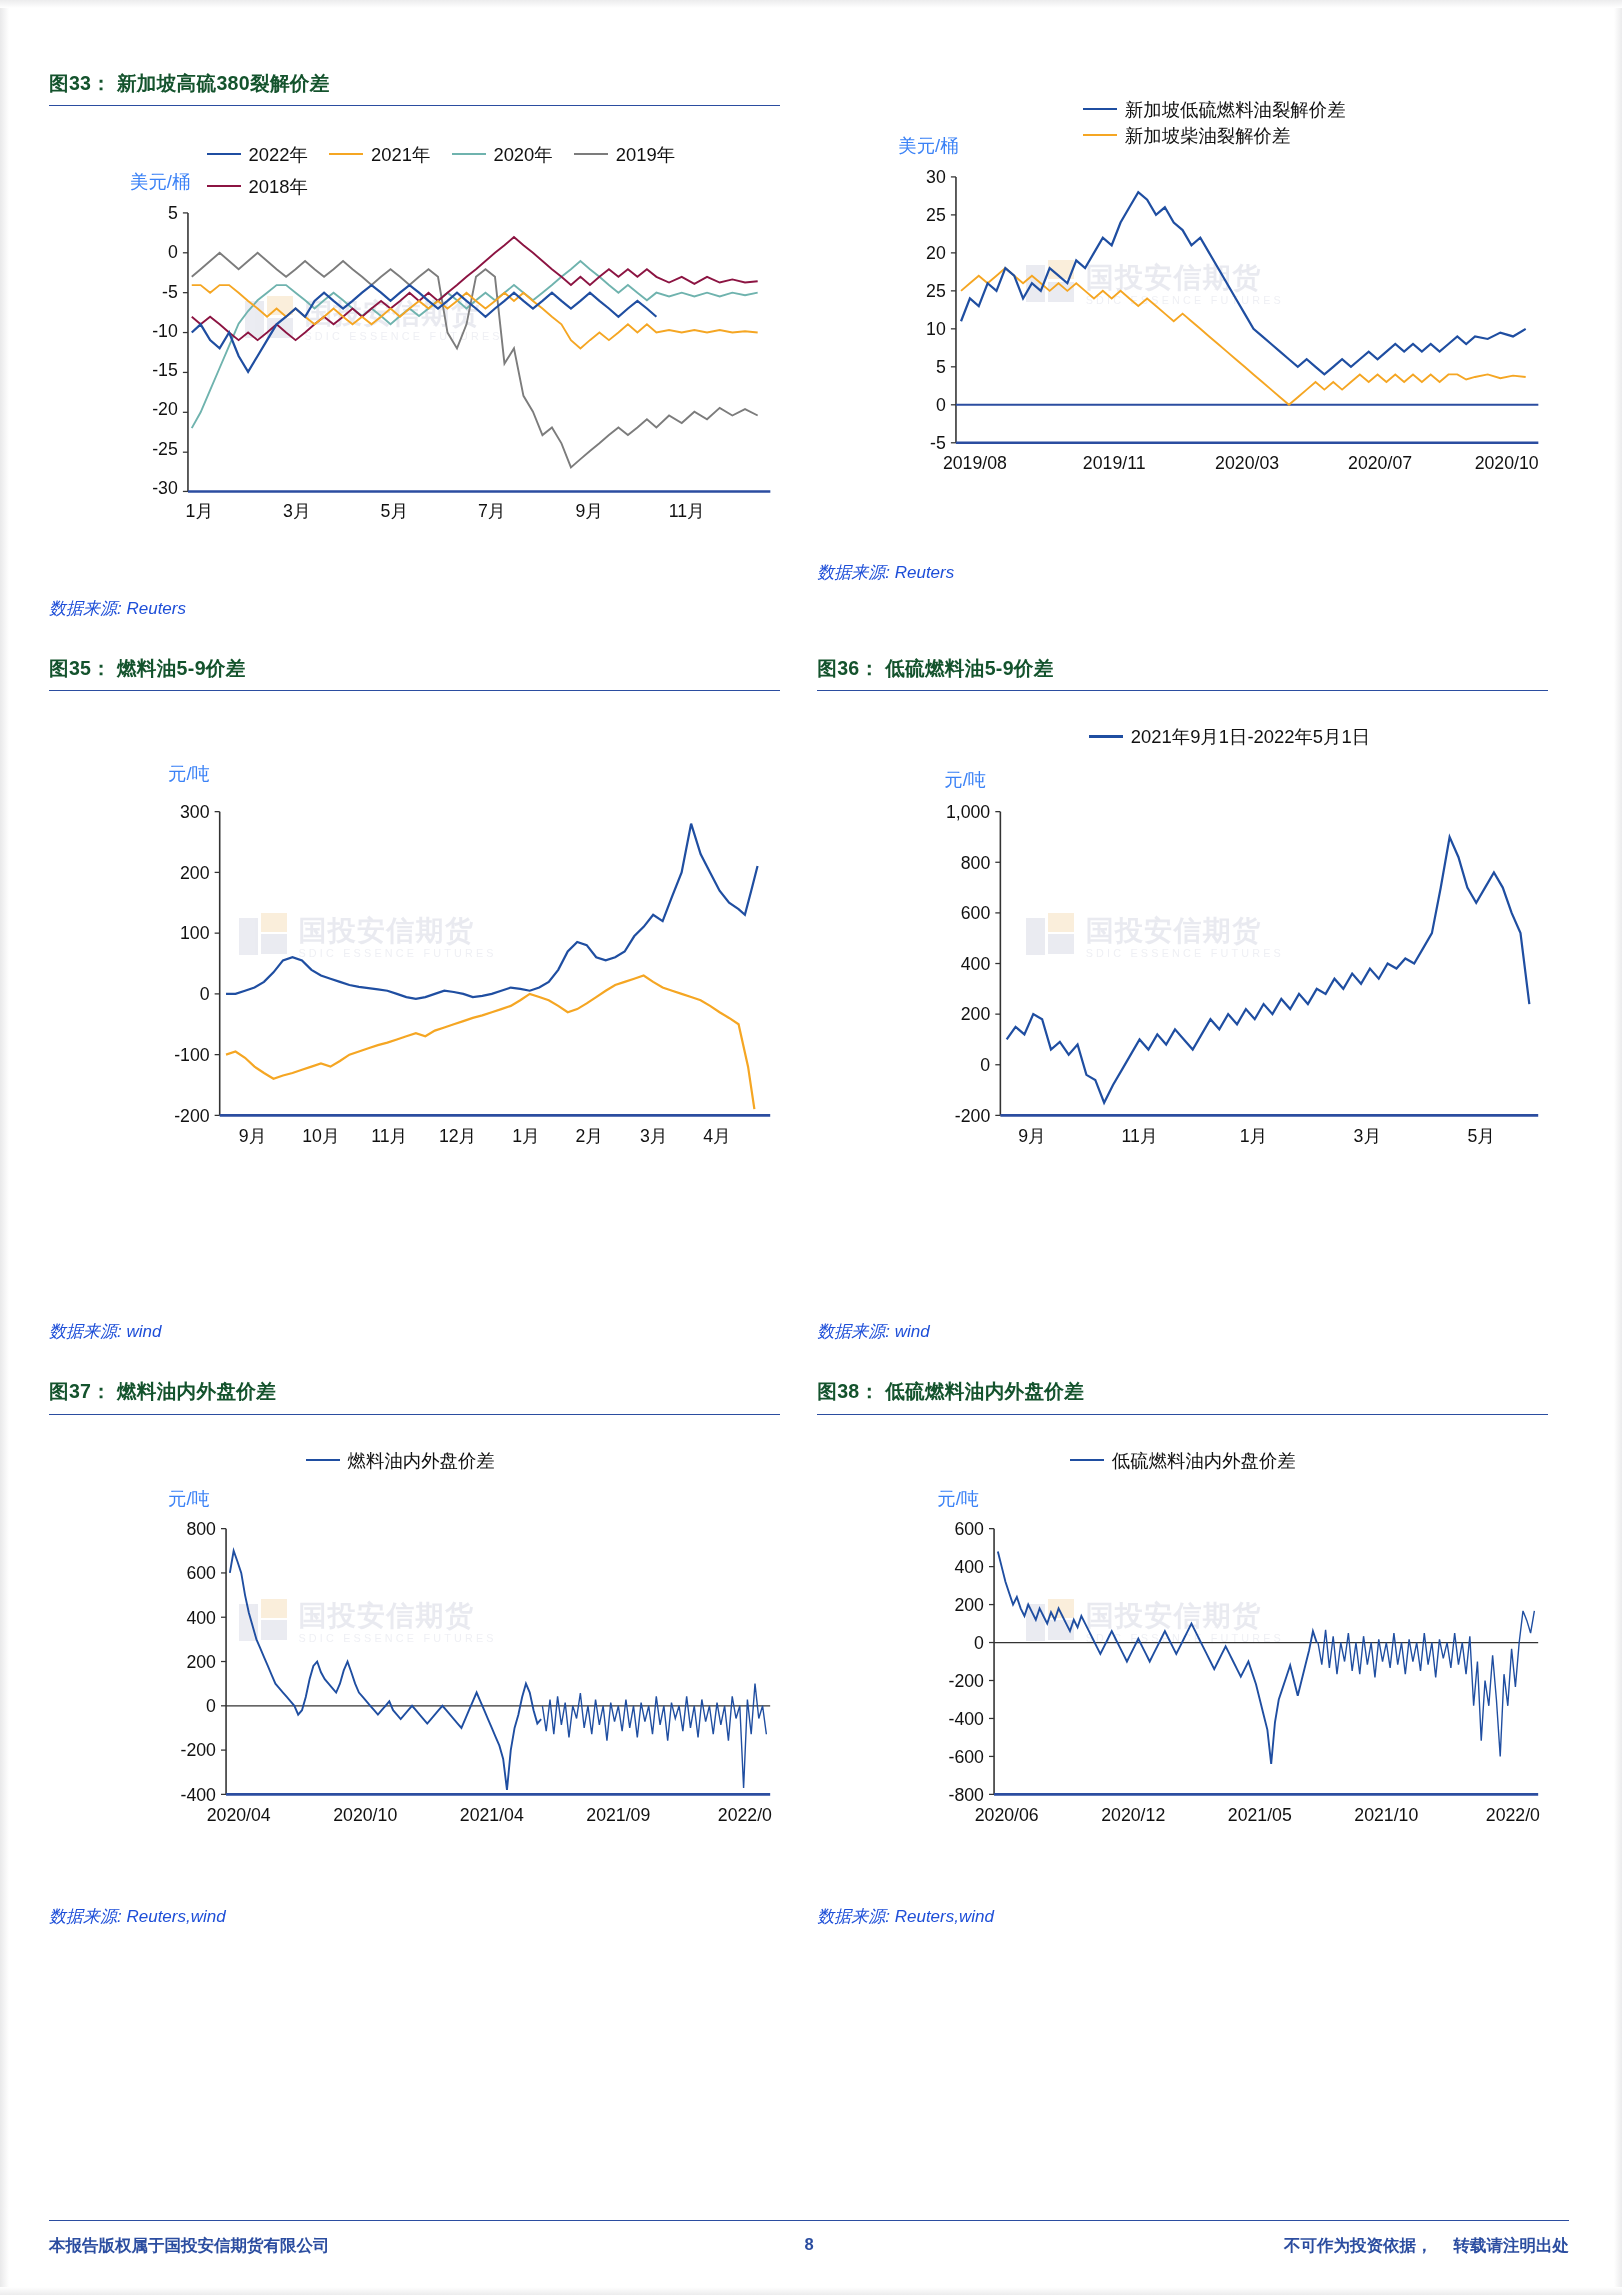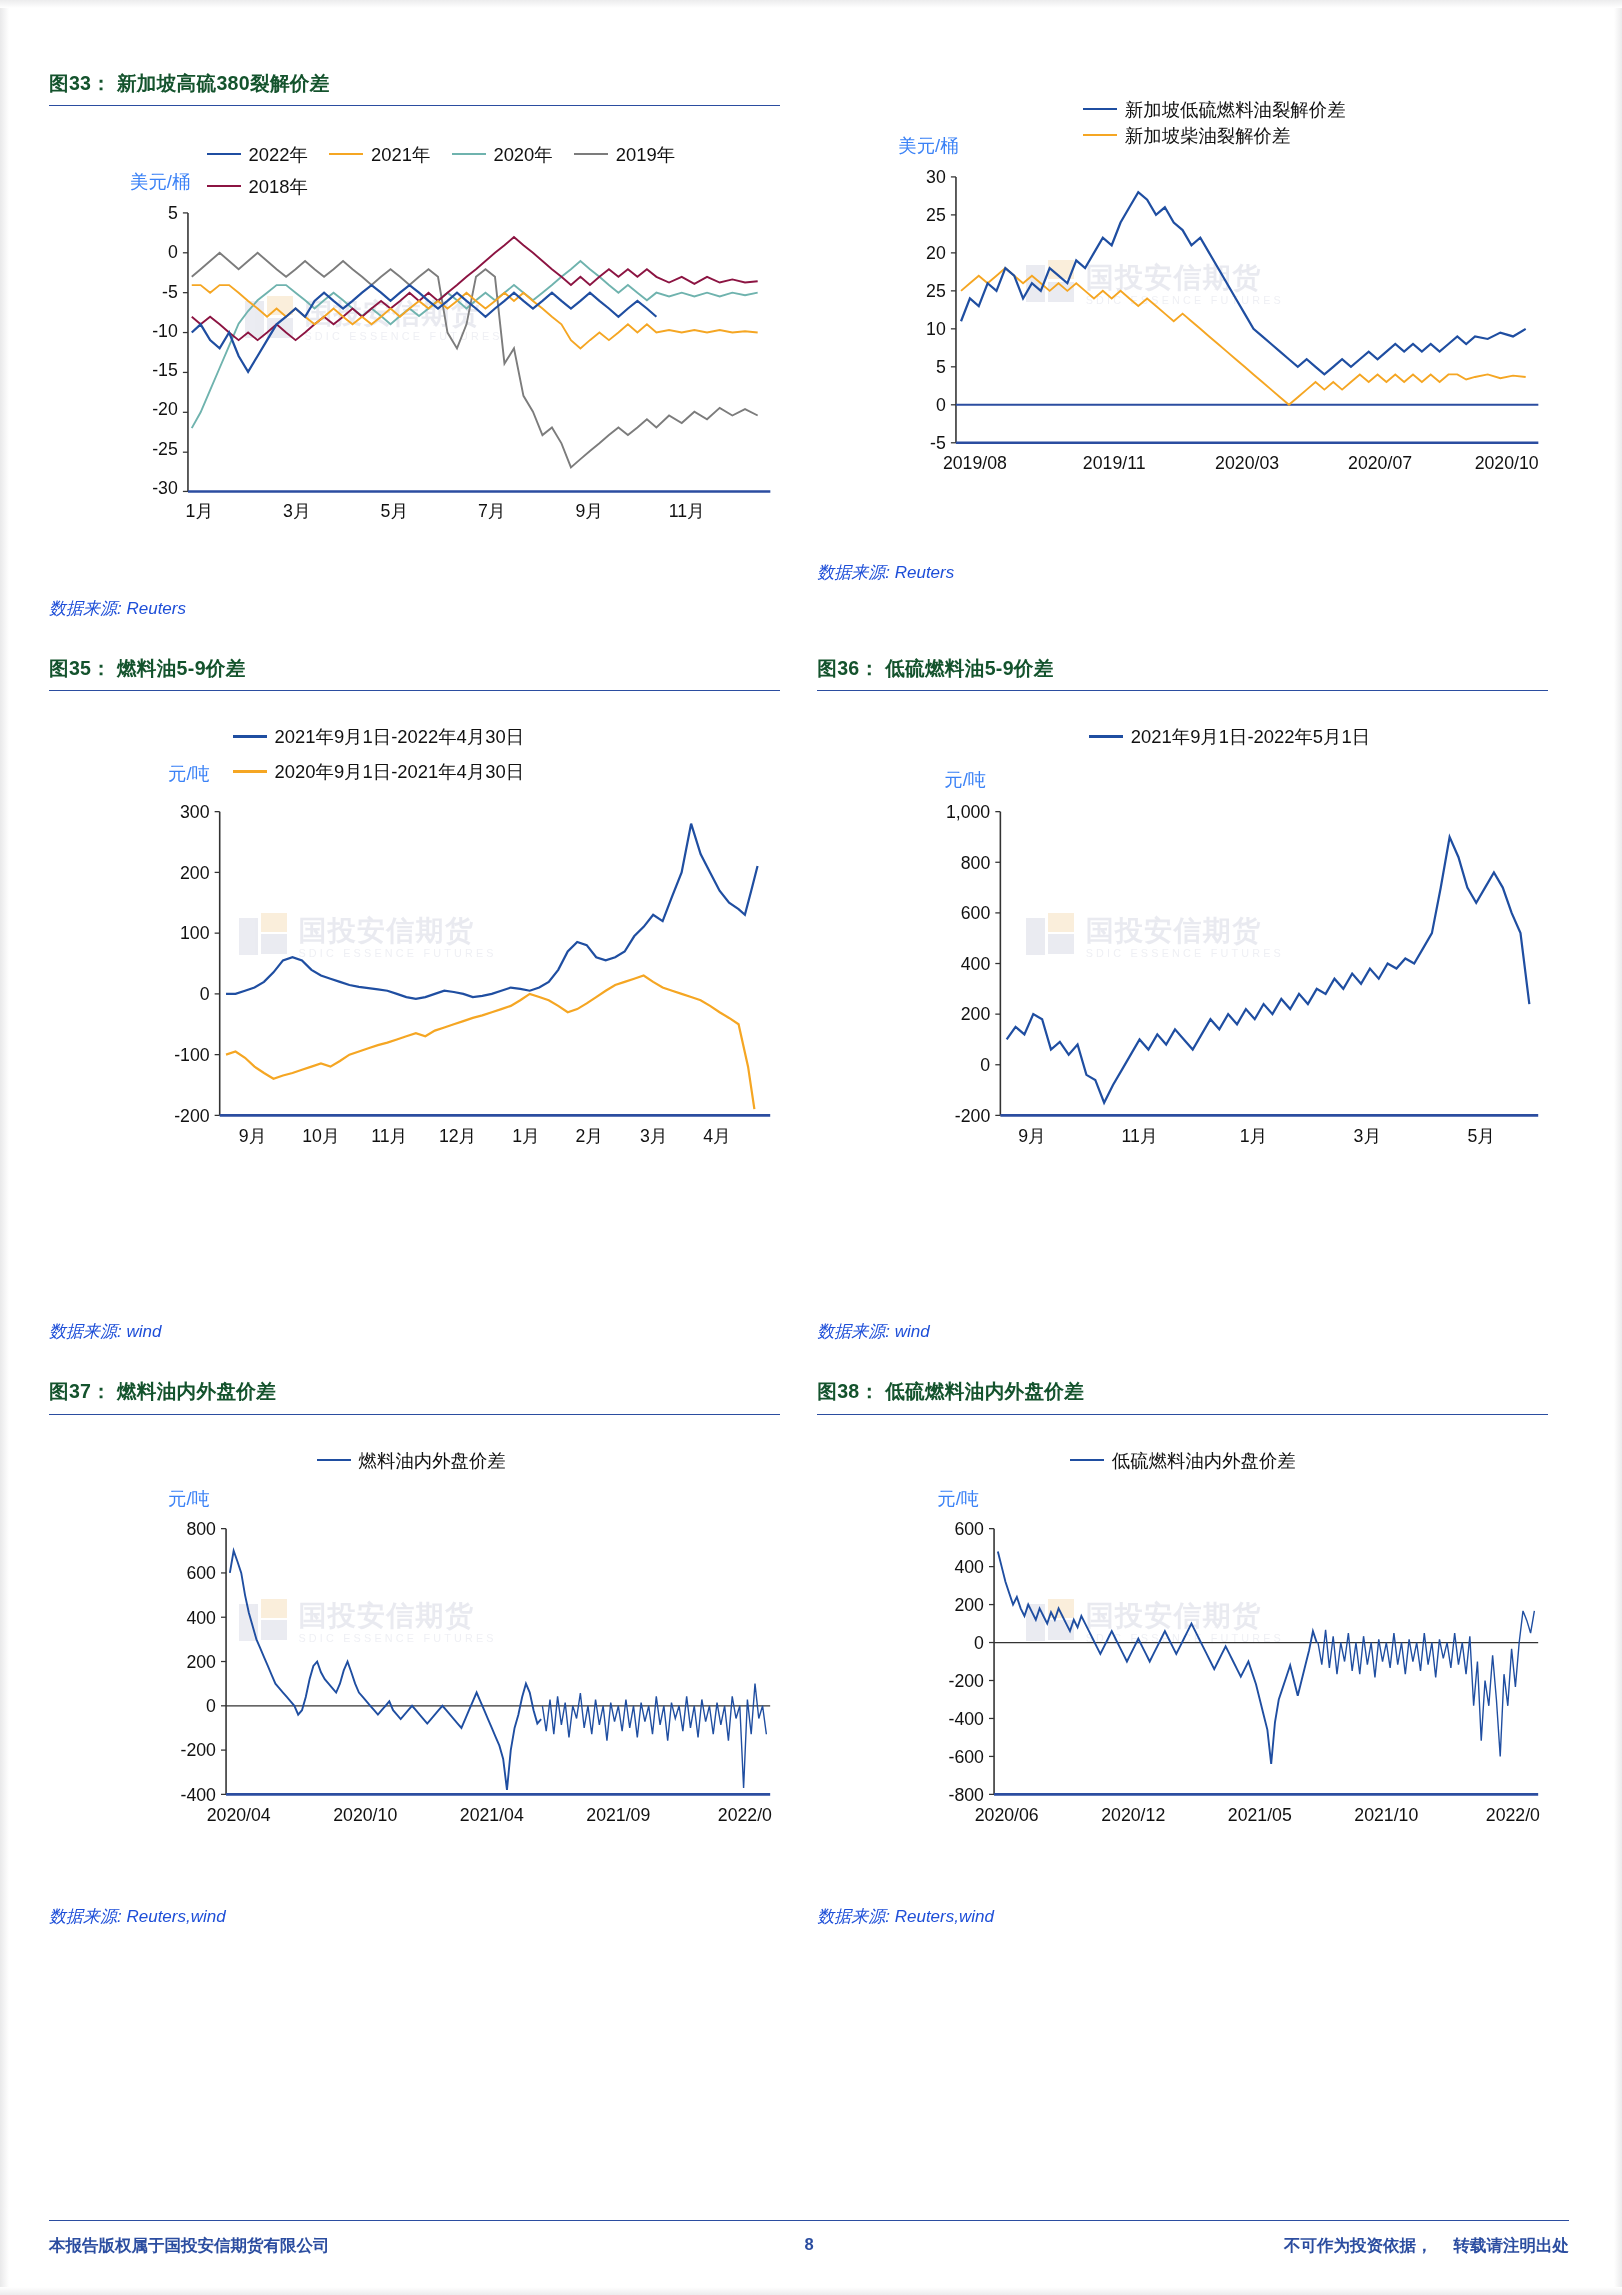--- a/index.html
+++ b/index.html
@@ -281,30 +281,20 @@
         </div>
         <div class="source">数据来源: Reuters</div>
       </div>
     </div>
 
     <div class="row">
 
       <div class="cell">
         <div class="fig-title">图35： 燃料油5-9价差</div>
         <div class="chart-area tall">
-          <div class="legend" style="left:184px; top:33px; width:507px;">
-            <div class="item">
-                <span class="lmark" style="background:#1f4ea1"></span>
-                <span>2021年9月1日-2022年4月30日</span>
-              </div>
-            <div class="item" style="margin-top:10px">
-                <span class="lmark" style="background:#f5a623"></span>
-                <span>2020年9月1日-2021年4月30日</span>
-              </div>
-          </div>
           <div class="axis-unit" style="left:119px; top:70px;">元/吨</div>
 
           <div class="watermark" style="left:190px; top:222px;">
             <div class="wm-logo">
                 <div class="sq1"></div>
                 <div class="sq2"></div>
                 <div class="sq3"></div>
               </div>
             <div class="wm-text">
                 <div class="wm-cn">国投安信期货</div>
@@ -410,21 +400,21 @@
         </div>
         <div class="source">数据来源: wind</div>
       </div>
     </div>
 
     <div class="row">
 
       <div class="cell">
         <div class="fig-title">图37： 燃料油内外盘价差</div>
         <div class="chart-area">
-          <div class="legend" style="left:268px; top:33px; width:443px;">
+          <div class="legend" style="left:257px; top:33px; width:443px;">
             <div class="item">
                 <span class="lmark" style="background:#1f4ea1"></span>
                 <span>燃料油内外盘价差</span>
               </div>
           </div>
           <div class="axis-unit" style="left:119px; top:71px;">元/吨</div>
 
           <div class="watermark" style="left:190px; top:184px;">
             <div class="wm-logo">
                 <div class="sq1"></div>

